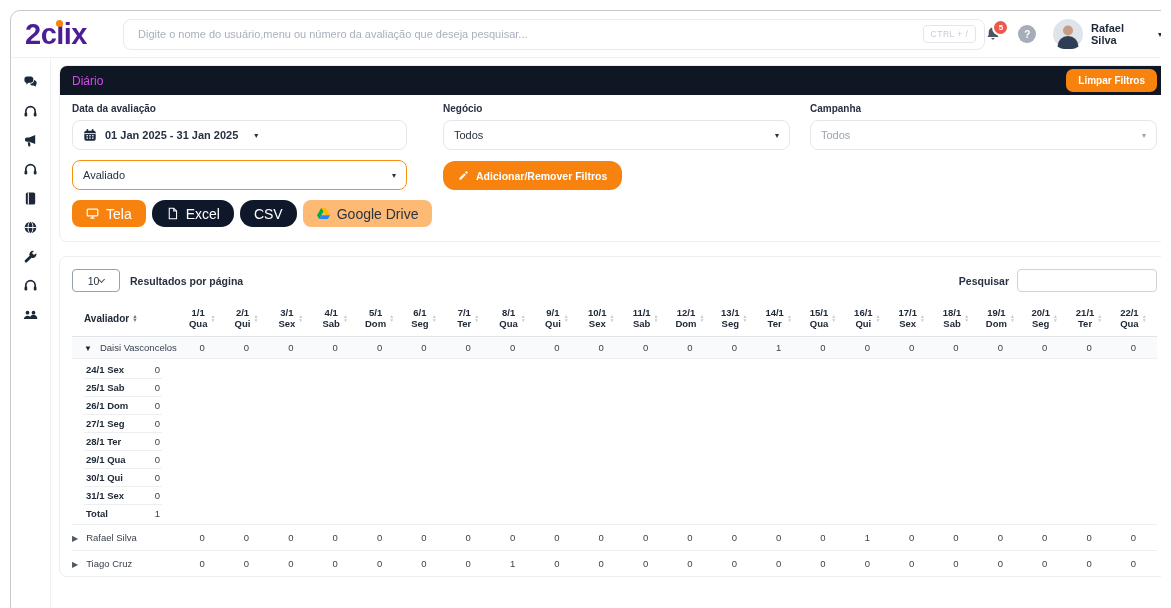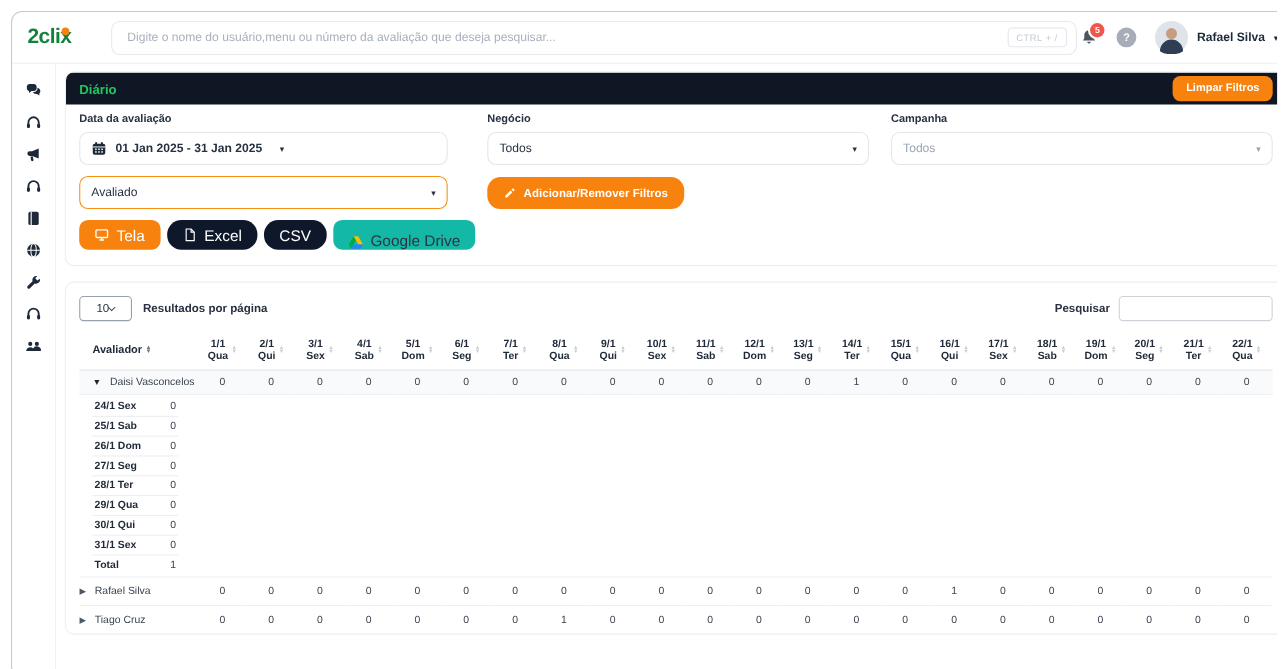--- a/index.html
+++ b/index.html
@@ -1,21 +1,21 @@
 <!DOCTYPE html>
 <html><head>
 <meta charset="utf-8">
 <style>
   * { box-sizing: border-box; }
   body { margin: 10px; background: #fff; font-family: "Liberation Sans", sans-serif; }
   .window { width: 1169px; height: 606px; border: 1px solid #c9c9c9; border-radius: 10px; overflow: hidden; background: #fff; }
 
   
   .topbar { height: 47px; display: flex; align-items: center; padding: 0 16px 0 14px; border-bottom: 1px solid #f0f1f4; }
-  .logo { position: relative; font-size: 19px; font-weight: 700; color: #15803d; letter-spacing: -0.5px; cursor: pointer; padding-right: 6px; }
+  .logo { position: relative; font-size: 29px; font-weight: 700; color: #4c1d95; letter-spacing: -0.5px; cursor: pointer; padding-right: 6px; }
   .logo-dot { position: absolute; left: 31px; top: 2px; width: 7px; height: 7px; border-radius: 50%; background: #f7820d; }
   .searchbox { width: 878px; margin-left: 30px; height: 31px; border: 1px solid #e7e9ee; border-radius: 8px; display: flex; align-items: center; padding: 0 8px 0 12px; background: #fff; }
   .search-input { flex: 1; border: none; outline: none; font-size: 11px; color: #333; font-family: inherit; background: transparent; }
   .search-input::placeholder { color: #a9b0bc; }
   .shortcut { border: 1px solid #e3e6ea; color: #c6cbd3; font-size: 8.5px; padding: 3px 7px; border-radius: 4px; letter-spacing: 0.5px; white-space: nowrap; }
   .top-right { margin-left: auto; display: flex; align-items: center; gap: 17px; }
   .bell { position: relative; cursor: pointer; }
   .bell svg { width: 16px; height: 16px; display: block; }
   .badge { position: absolute; top: -5px; right: -6px; background: #f0564a; color: #fff; font-size: 8px; font-weight: 700; width: 13px; height: 13px; border-radius: 50%; display: flex; align-items: center; justify-content: center; box-shadow: 0 0 0 2px #fff; }
   .help { width: 18px; height: 18px; border-radius: 50%; background: #a6adb8; color: #fff; font-size: 10px; font-weight: 700; display: flex; align-items: center; justify-content: center; cursor: pointer; }
@@ -27,21 +27,21 @@
   
   .main { display: flex; height: calc(100% - 47px); }
   .sidebar { width: 40px; border-right: 1px solid #f0f1f4; padding-top: 10px; display: flex; flex-direction: column; align-items: center; }
   .sb-item { height: 29px; width: 100%; display: flex; align-items: center; justify-content: center; cursor: pointer; }
   .sb-item svg { width: 15px; height: 15px; fill: #1d2939; display: block; }
   .content { flex: 1; padding: 7px 8px 0; overflow: hidden; }
 
   
   .card { border: 1px solid #eceef1; border-radius: 8px; overflow: hidden; }
   .card-head { background: #0f1725; height: 29px; display: flex; align-items: center; justify-content: space-between; padding: 0 12px; }
-  .card-title { color: #22c55e; font-size: 12px; font-weight: 700; }
+  .card-title { color: #d946ef; font-size: 12px; font-weight: 400; }
   .btn-clear { background: #f7820d; color: #fff; border: none; border-radius: 7px; font-size: 10px; font-weight: 700; padding: 6px 12px; cursor: pointer; font-family: inherit; }
   .card-body { padding: 8px 12px 14px; }
   .flabel { font-size: 10px; font-weight: 700; color: #273142; margin-bottom: 5px; line-height: 12px; }
   .frow { display: flex; }
   .input { height: 30px; border: 1px solid #e3e6eb; border-radius: 8px; display: flex; align-items: center; padding: 0 10px; background: #fff; font-size: 11px; color: #273142; cursor: pointer; }
   .w-date { width: 335px; }
   .g-neg { width: 347px; margin-left: 36px; }
   .g-camp { flex: 1; margin-left: 20px; }
   .date-txt { font-weight: 700; margin-left: 8px; }
   .caret-s { font-size: 8px; color: #273142; }
@@ -52,21 +52,21 @@
   .row2 { display: flex; align-items: flex-end; margin-top: 10px; }
   .visao { border: 1.5px solid #f79114; }
   .btn-add { height: 29px; background: #f7820d; color: #fff; border: none; border-radius: 12px; display: flex; align-items: center; gap: 7px; padding: 0 15px; font-size: 10.5px; font-weight: 700; cursor: pointer; font-family: inherit; margin-left: 36px; }
   .btn-add svg { width: 11px; height: 11px; display: block; }
   .row3 { margin-top: 10px; }
   .vbtns { display: flex; gap: 6px; margin-top: 2px; }
   .vbtn { height: 27px; border: none; border-radius: 8px; display: inline-flex; align-items: center; gap: 7px; padding: 0 14px; font-size: 14px; font-weight: 400; cursor: pointer; font-family: inherit; }
   .vbtn .icon svg { width: 13px; height: 13px; display: block; }
   .vbtn.orange { background: #f7820d; color: #fff; }
   .vbtn.dark { background: #0f172a; color: #fff; border-radius: 13px; }
-  .vbtn.light { background: #14b8a6; color: #2b3442; align-items: flex-end; }
+  .vbtn.light { background: #fdba74; color: #2b3442; }
 
   
   .card2 { border: 1px solid #eceef1; border-radius: 8px; margin-top: 14px; padding: 12px 12px 0; }
   .controls { display: flex; align-items: center; }
   .psize { width: 48px; height: 23px; border: 1px solid #99a1ab; border-radius: 4px; display: flex; align-items: center; justify-content: center; padding: 0 7px; font-size: 10.5px; color: #273142; cursor: pointer; }
   .chev { width: 5px; height: 5px; border-right: 1.3px solid #555; border-bottom: 1.3px solid #555; transform: rotate(45deg); margin-top: -3px; }
   .psize-label { margin-left: 10px; font-size: 10.5px; font-weight: 700; color: #273142; }
   .searchlbl { margin-left: auto; font-size: 10.5px; font-weight: 700; color: #273142; margin-right: 8px; }
   .tsearch { width: 140px; height: 23px; border: 1px solid #cfd3d9; border-radius: 4px; font-family: inherit; font-size: 11px; padding: 0 6px; outline: none; }
 

